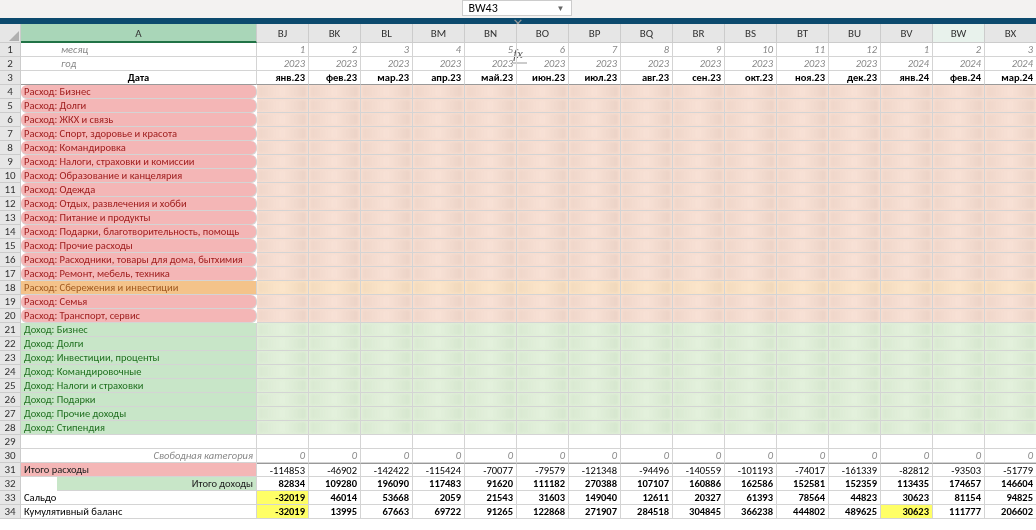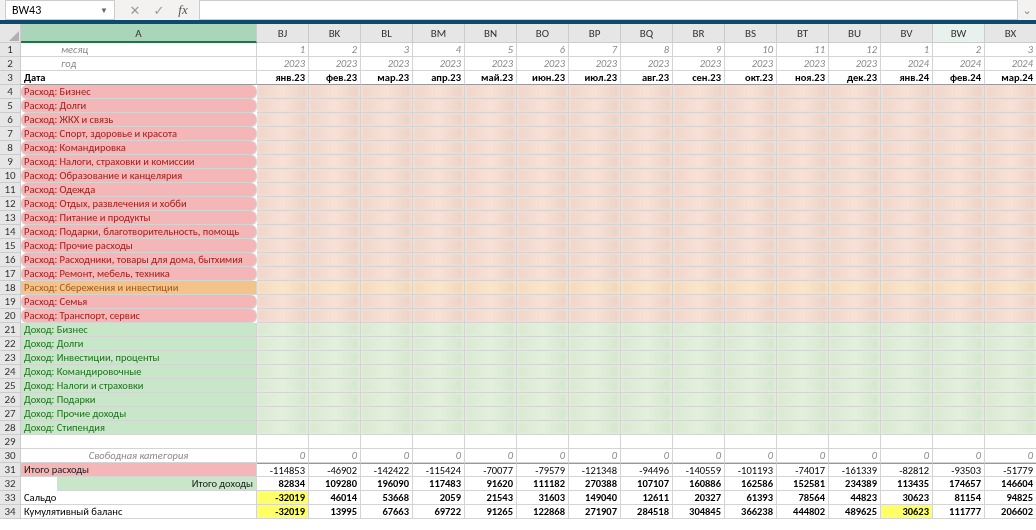--- a/index.html
+++ b/index.html
@@ -1,18 +1,18 @@
 <!DOCTYPE html>
 <html><head>
 <meta charset="utf-8">
 <style>
   * { box-sizing: border-box; margin: 0; padding: 0; }
   body { font-family: Calibri, Arial, sans-serif; font-size: 11px; background: #fff; overflow: hidden; width: 1036px; height: 530px; }
   
-  .formula-bar { height: 24px; background: #f3f2f1; border-bottom: 4px solid #0c4a6e; display: flex; align-items: center; }
+  .formula-bar { height: 24px; background: #f3f2f1; border-bottom: 6px solid #0c4a6e; display: flex; align-items: center; flex-direction: column; }
   .name-box { width: 110px; height: 20px; background: #fff; border: 1px solid #ccc; margin: 0 8px 0 5px; padding: 0 6px; display: flex; align-items: center; justify-content: space-between; font-size: 12px; }
   .name-box-arrow { font-size: 8px; color: #666; }
   .fb-btn { width: 24px; height: 20px; display: flex; align-items: center; justify-content: center; color: #999; font-size: 13px; }
   .fb-btn.fx { font-style: italic; color: #555; font-family: serif; }
   .formula-input { flex: 1; height: 20px; background: #fff; border: 1px solid #ccc; margin-left: 4px; padding: 0 6px; }
   .fb-expand { width: 18px; text-align: center; color: #888; }
   
   .grid { display: grid; grid-template-columns: 21px 236px repeat(15, 52px); position: relative; }
   
   .corner { background: #e6e6e6; border-right: 1px solid #ccc; border-bottom: 1px solid #ccc; height: 19px; position: relative; }
@@ -20,33 +20,33 @@
   
   .col-h { background: #e6e6e6; border-right: 1px solid #ccc; border-bottom: 1px solid #ccc; height: 19px; line-height: 19px; text-align: center; color: #333; font-size: 11px; }
   .col-h.sel { background: #a9d6b8; border-bottom: 2px solid #217346; }
   .col-h.active { background: #e8f2ec; }
   
   .row-h { background: #e6e6e6; border-right: 1px solid #ccc; border-bottom: 1px solid #ccc; text-align: center; color: #333; font-size: 11px; display: flex; align-items: center; justify-content: center; }
   
   .cell { border-right: 1px solid #d4d4d4; border-bottom: 1px solid #d4d4d4; padding: 0 3px; height: 14px; line-height: 14px; overflow: hidden; white-space: nowrap; font-size: 10.5px; }
   
   .hdr { background: #fff; font-weight: bold; text-align: right; border-bottom: 1px solid #999; }
-  .hdr.left { text-align: left; }
+  .hdr.left { text-align: center; }
   .meta { color: #888; font-style: italic; text-align: right; }
   .meta.left { text-align: left; padding-left: 40px; }
   
   .expense-label { background: #f4b6b6; color: #a02020; text-align: left; border-radius: 6px; }
   .expense-body { background: #f7ddd0; position: relative; }
   .expense-savings-label { background: #f4c38a; color: #a05a20; text-align: left; }
   .expense-savings-body { background: #fbe2c4; position: relative; }
   
   .income-label { background: #c8e6c8; color: #207020; text-align: left; }
   .income-body { background: #e0efd8; position: relative; }
   
-  .free-label { background: #fff; color: #888; font-style: italic; text-align: center; }
+  .free-label { background: #fff; color: #888; font-style: italic; text-align: right; }
   .free-body { background: #fff; font-style: italic; color: #888; text-align: right; }
   
   .total-exp-label { background: #f4b6b6; color: #222; text-align: left; }
   .total-exp-body { background: #fff; text-align: right; font-weight: normal; border-top: 1px solid #999; }
   .total-inc-label { background: #c8e6c8; color: #222; text-align: right; margin-left: 36px; }
   .total-inc-body { background: #fff; text-align: right; font-weight: bold; }
   
   .saldo-label { background: #fff; text-align: left; }
   .saldo-body { background: #fff; text-align: right; font-weight: bold; }
   
@@ -1374,21 +1374,21 @@
     <div class="cell total-inc-body">109280</div>
     <div class="cell total-inc-body">196090</div>
     <div class="cell total-inc-body">117483</div>
     <div class="cell total-inc-body">91620</div>
     <div class="cell total-inc-body">111182</div>
     <div class="cell total-inc-body">270388</div>
     <div class="cell total-inc-body">107107</div>
     <div class="cell total-inc-body">160886</div>
     <div class="cell total-inc-body">162586</div>
     <div class="cell total-inc-body">152581</div>
-    <div class="cell total-inc-body">234389</div>
+    <div class="cell total-inc-body">152359</div>
     <div class="cell total-inc-body">113435</div>
     <div class="cell total-inc-body">174657</div>
     <div class="cell total-inc-body">146604</div>
     <div class="row-h">33</div>
     <div class="cell saldo-label">Сальдо</div>
     <div class="cell saldo-body hl">-32019</div>
     <div class="cell saldo-body">46014</div>
     <div class="cell saldo-body">53668</div>
     <div class="cell saldo-body">2059</div>
     <div class="cell saldo-body">21543</div>

